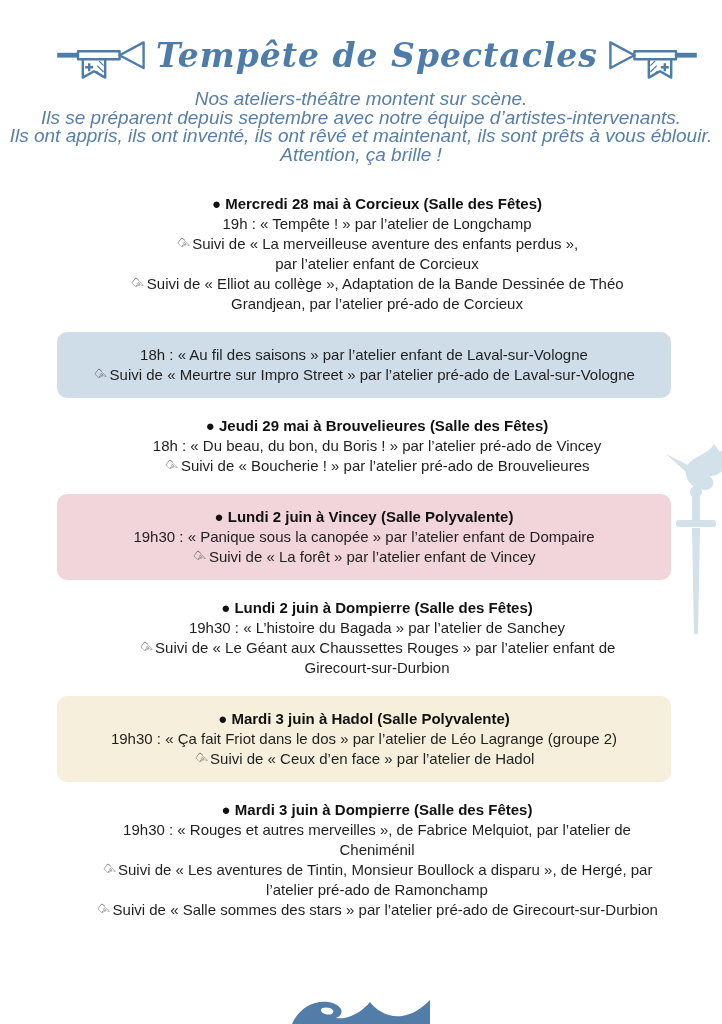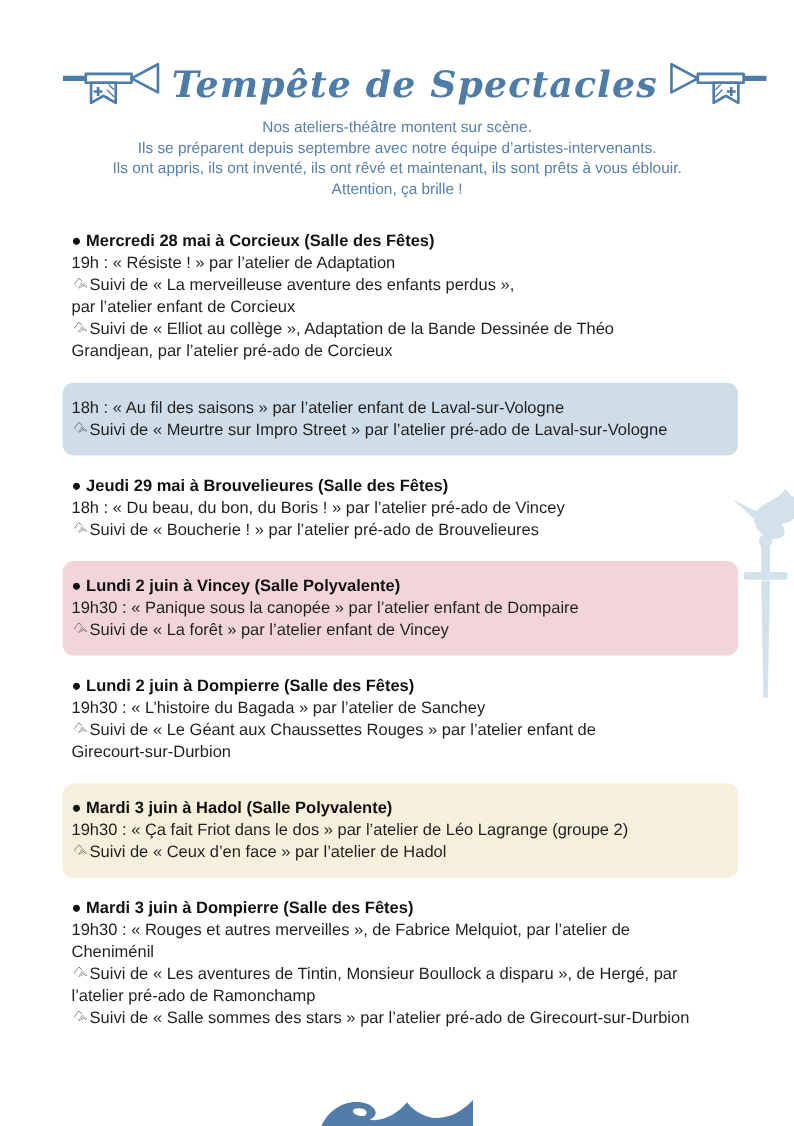--- a/index.html
+++ b/index.html
@@ -12,32 +12,32 @@
     --watermark:#d3e1ea;
   }
   *{box-sizing:border-box;}
   html,body{margin:0;padding:0;background:#888;}
   .page{
     width:722px;height:1024px;margin:0 auto;position:relative;overflow:hidden;
     background:#fff;font-family:"Liberation Sans",sans-serif;color:var(--text);
   }
   
   .title-row{
-    padding-top:52px;display:flex;justify-content:center;align-items:center;gap:6px;margin-left:32px;
+    padding-top:36px;display:flex;justify-content:center;gap:6px;margin-left:32px;
   }
   .page-title{
     margin:0;font-family:"DejaVu Serif",serif;font-style:italic;font-weight:bold;
     font-size:33px;color:var(--accent);letter-spacing:1px;white-space:nowrap;
   }
   .trumpet{width:96px;height:48px;flex:0 0 auto;}
   .trumpet.flip{transform:scaleX(-1);}
-  .intro{margin-top:6px;text-align:center;color:var(--intro);
-    font-size:14px;line-height:18.5px;}
+  .intro{margin-top:6px;text-align:center;font-style:italic;color:var(--intro);
+    font-size:19px;line-height:18.5px;}
   
-  .events{margin:30px 25px 0 57px;width:640px;}
+  .events{margin:30px 25px 0 57px;width:640px;text-align:center;}
   .event{margin:0 0 18px 0;padding:0 8px;}
   .event.card{border-radius:10px;padding:13px 8px;width:614px;}
   .card-blue{background:var(--card-blue);}
   .card-pink{background:var(--card-pink);}
   .card-cream{background:var(--card-cream);}
   .event-title{
     margin:0;font-size:15px;font-weight:bold;line-height:20px;color:#111;white-space:nowrap;
   }
   .event-line{margin:0;font-size:15px;line-height:20px;white-space:nowrap;}
   .hand{
@@ -81,21 +81,21 @@
         <div class="intro-line">Nos ateliers-théâtre montent sur scène.</div>
         <div class="intro-line">Ils se préparent depuis septembre avec notre équipe d’artistes-intervenants.</div>
         <div class="intro-line">Ils ont appris, ils ont inventé, ils ont rêvé et maintenant, ils sont prêts à vous éblouir.</div>
         <div class="intro-line">Attention, ça brille !</div>
       </div>
   </header>
 
   <main class="events">
       <section class="event">
         <h2 class="event-title">● Mercredi 28 mai à Corcieux (Salle des Fêtes)</h2>
-        <p class="event-line"><span>19h : « Résiste ! » par l’atelier de Adaptation</span></p>
+        <p class="event-line"><span>19h : « Tempête ! » par l’atelier de Longchamp</span></p>
         <p class="event-line"><span class="hand">☞</span><span>Suivi de « La merveilleuse aventure des enfants perdus »,</span></p>
         <p class="event-line"><span>par l’atelier enfant de Corcieux</span></p>
         <p class="event-line"><span class="hand">☞</span><span>Suivi de « Elliot au collège », Adaptation de la Bande Dessinée de Théo</span></p>
         <p class="event-line"><span>Grandjean, par l’atelier pré-ado de Corcieux</span></p>
       </section>
       <section class="event card card-blue">
         <p class="event-line"><span>18h : « Au fil des saisons » par l’atelier enfant de Laval-sur-Vologne</span></p>
         <p class="event-line"><span class="hand">☞</span><span>Suivi de « Meurtre sur Impro Street » par l’atelier pré-ado de Laval-sur-Vologne</span></p>
       </section>
       <section class="event">

